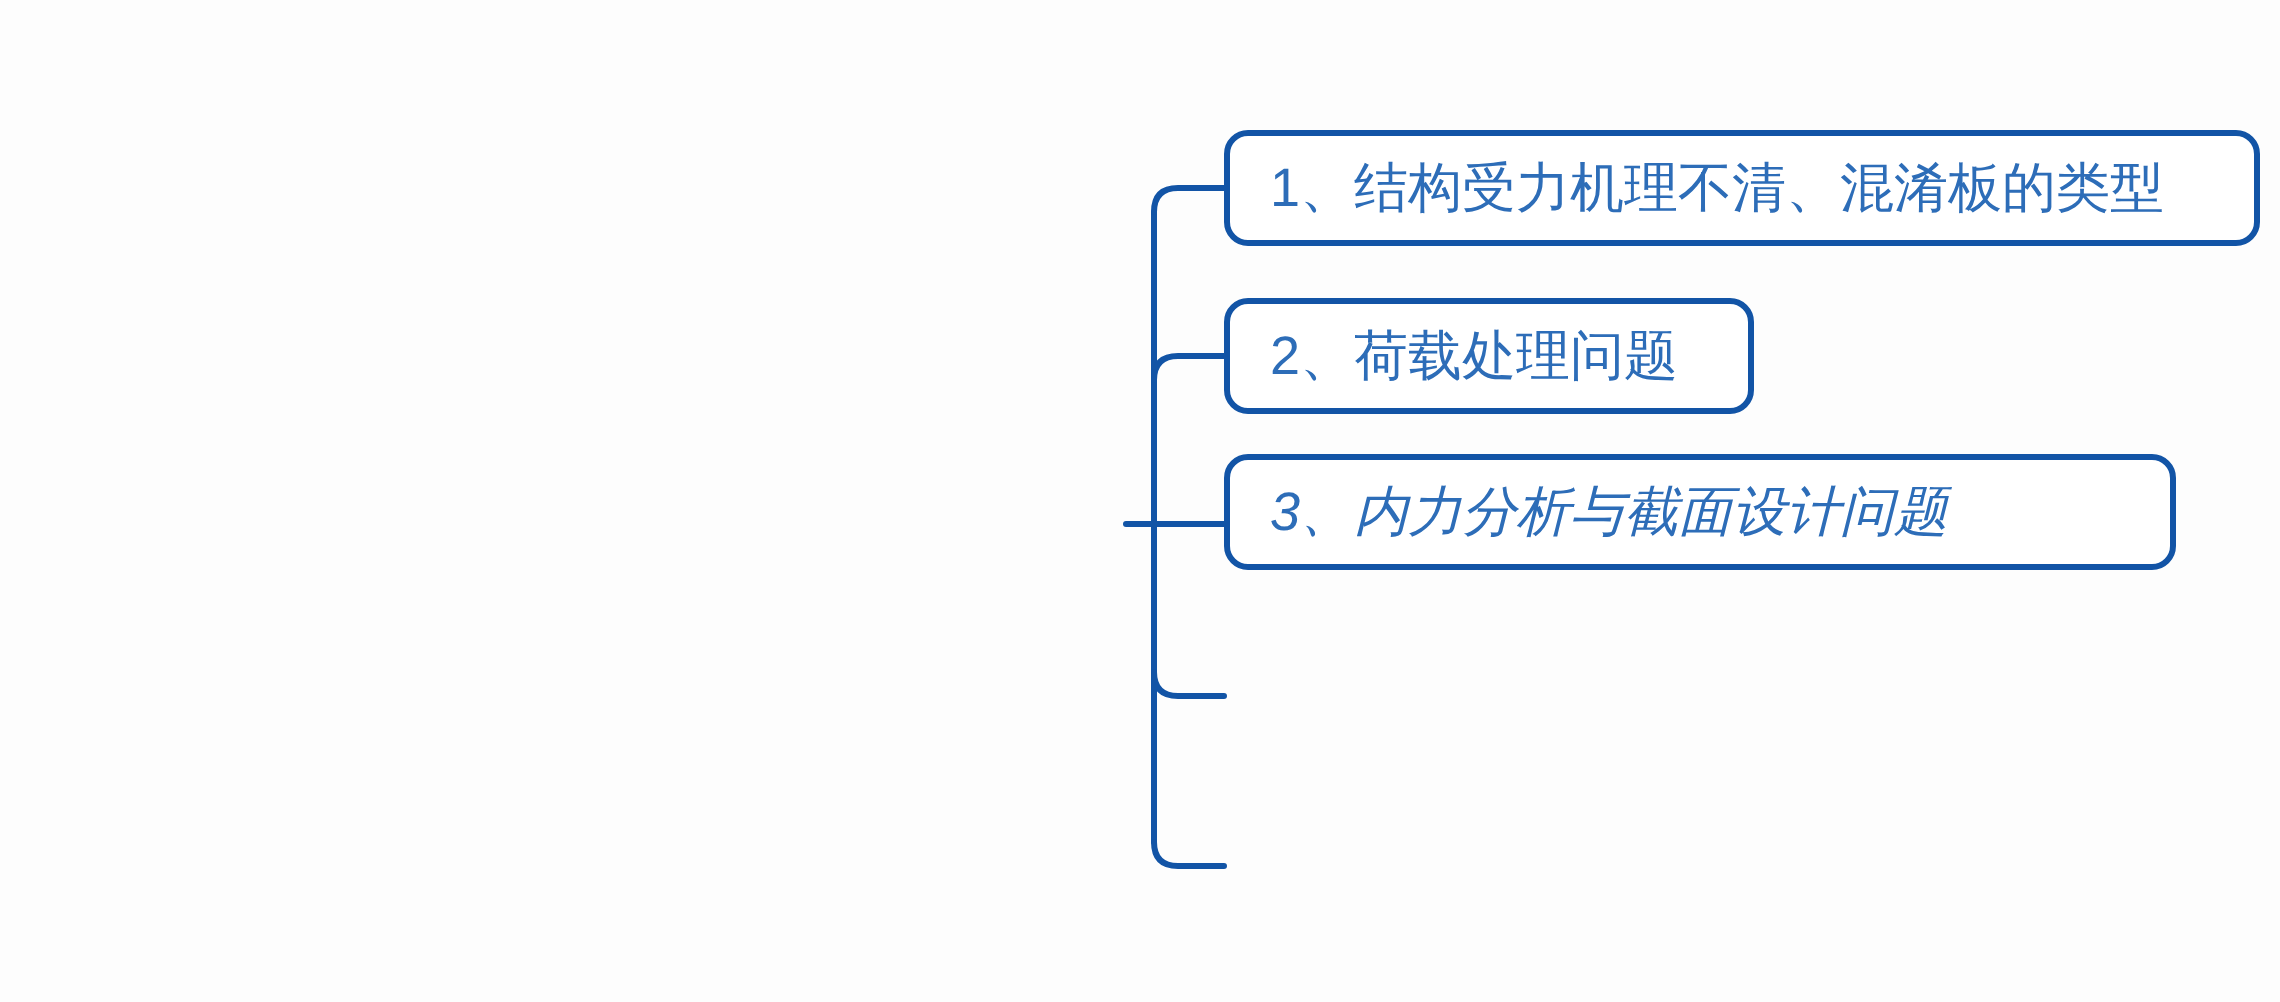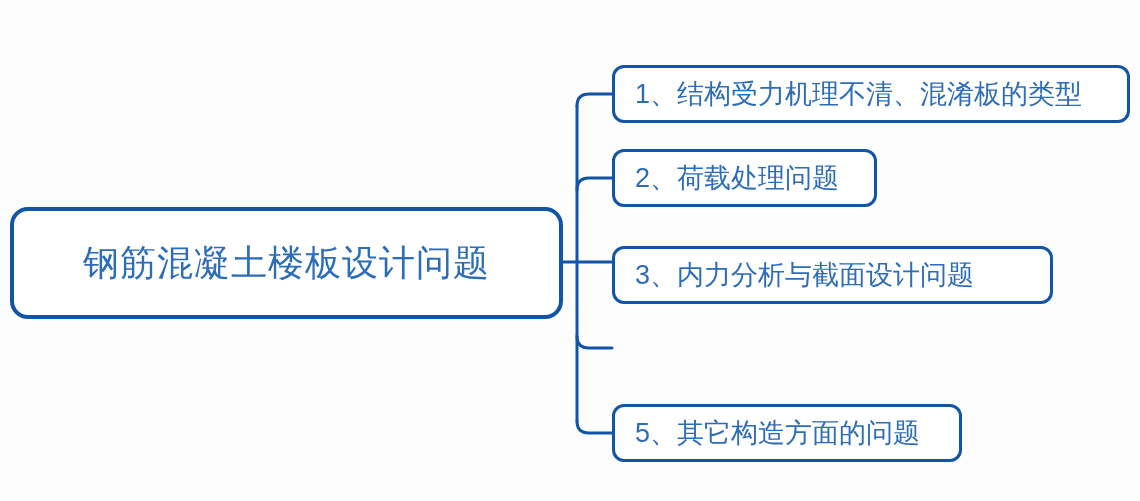--- a/index.html
+++ b/index.html
@@ -45,55 +45,49 @@
     left: 612px;
     height: 58px;
     border: 3px solid #1254a6;
     border-radius: 12px;
     padding-left: 20px;
     font-size: 27px;
     color: #2d6db8;
   }
   .child-1 { top: 65px;  width: 518px; }
   .child-2 { top: 149px; width: 265px; text-align: center; }
-  .child-3 { top: 246px; width: 441px; }
+  .child-3 { top: 227px; width: 476px; font-style: italic; }
   .child-4 { top: 319px; width: 406px; }
   .child-5 { top: 404px; width: 350px; }
 </style>
 </head>
 <body>
 
 <div class="canvas">
 
   <svg class="connector-layer" viewBox="0 0 1140 501" xmlns="http://www.w3.org/2000/svg">
     <g fill="none" stroke="#1254a6" stroke-width="3" stroke-linecap="round">
       <path d="M 563 262 H 577"></path>
       <path d="M 577 106 V 421"></path>
       <path d="M 577 106 Q 577 94 589 94 H 612"></path>
       <path d="M 577 190 Q 577 178 589 178 H 612"></path>
       <path d="M 577 262 H 612"></path>
       <path d="M 577 336 Q 577 348 589 348 H 612"></path>
       <path d="M 577 421 Q 577 433 589 433 H 612"></path>
     </g>
   </svg>
 
-  <div class="node root-node">
-    <span>钢筋混凝土楼板设计问题</span>
-  </div>
 
   <div class="node child-node child-1">
     <span>1、结构受力机理不清、混淆板的类型</span>
   </div>
 
   <div class="node child-node child-2">
     <span>2、荷载处理问题</span>
   </div>
 
   <div class="node child-node child-3">
     <span>3、内力分析与截面设计问题</span>
   </div>
 
 
-  <div class="node child-node child-5">
-    <span>5、其它构造方面的问题</span>
-  </div>
 
 </div>
 
 </body></html>

